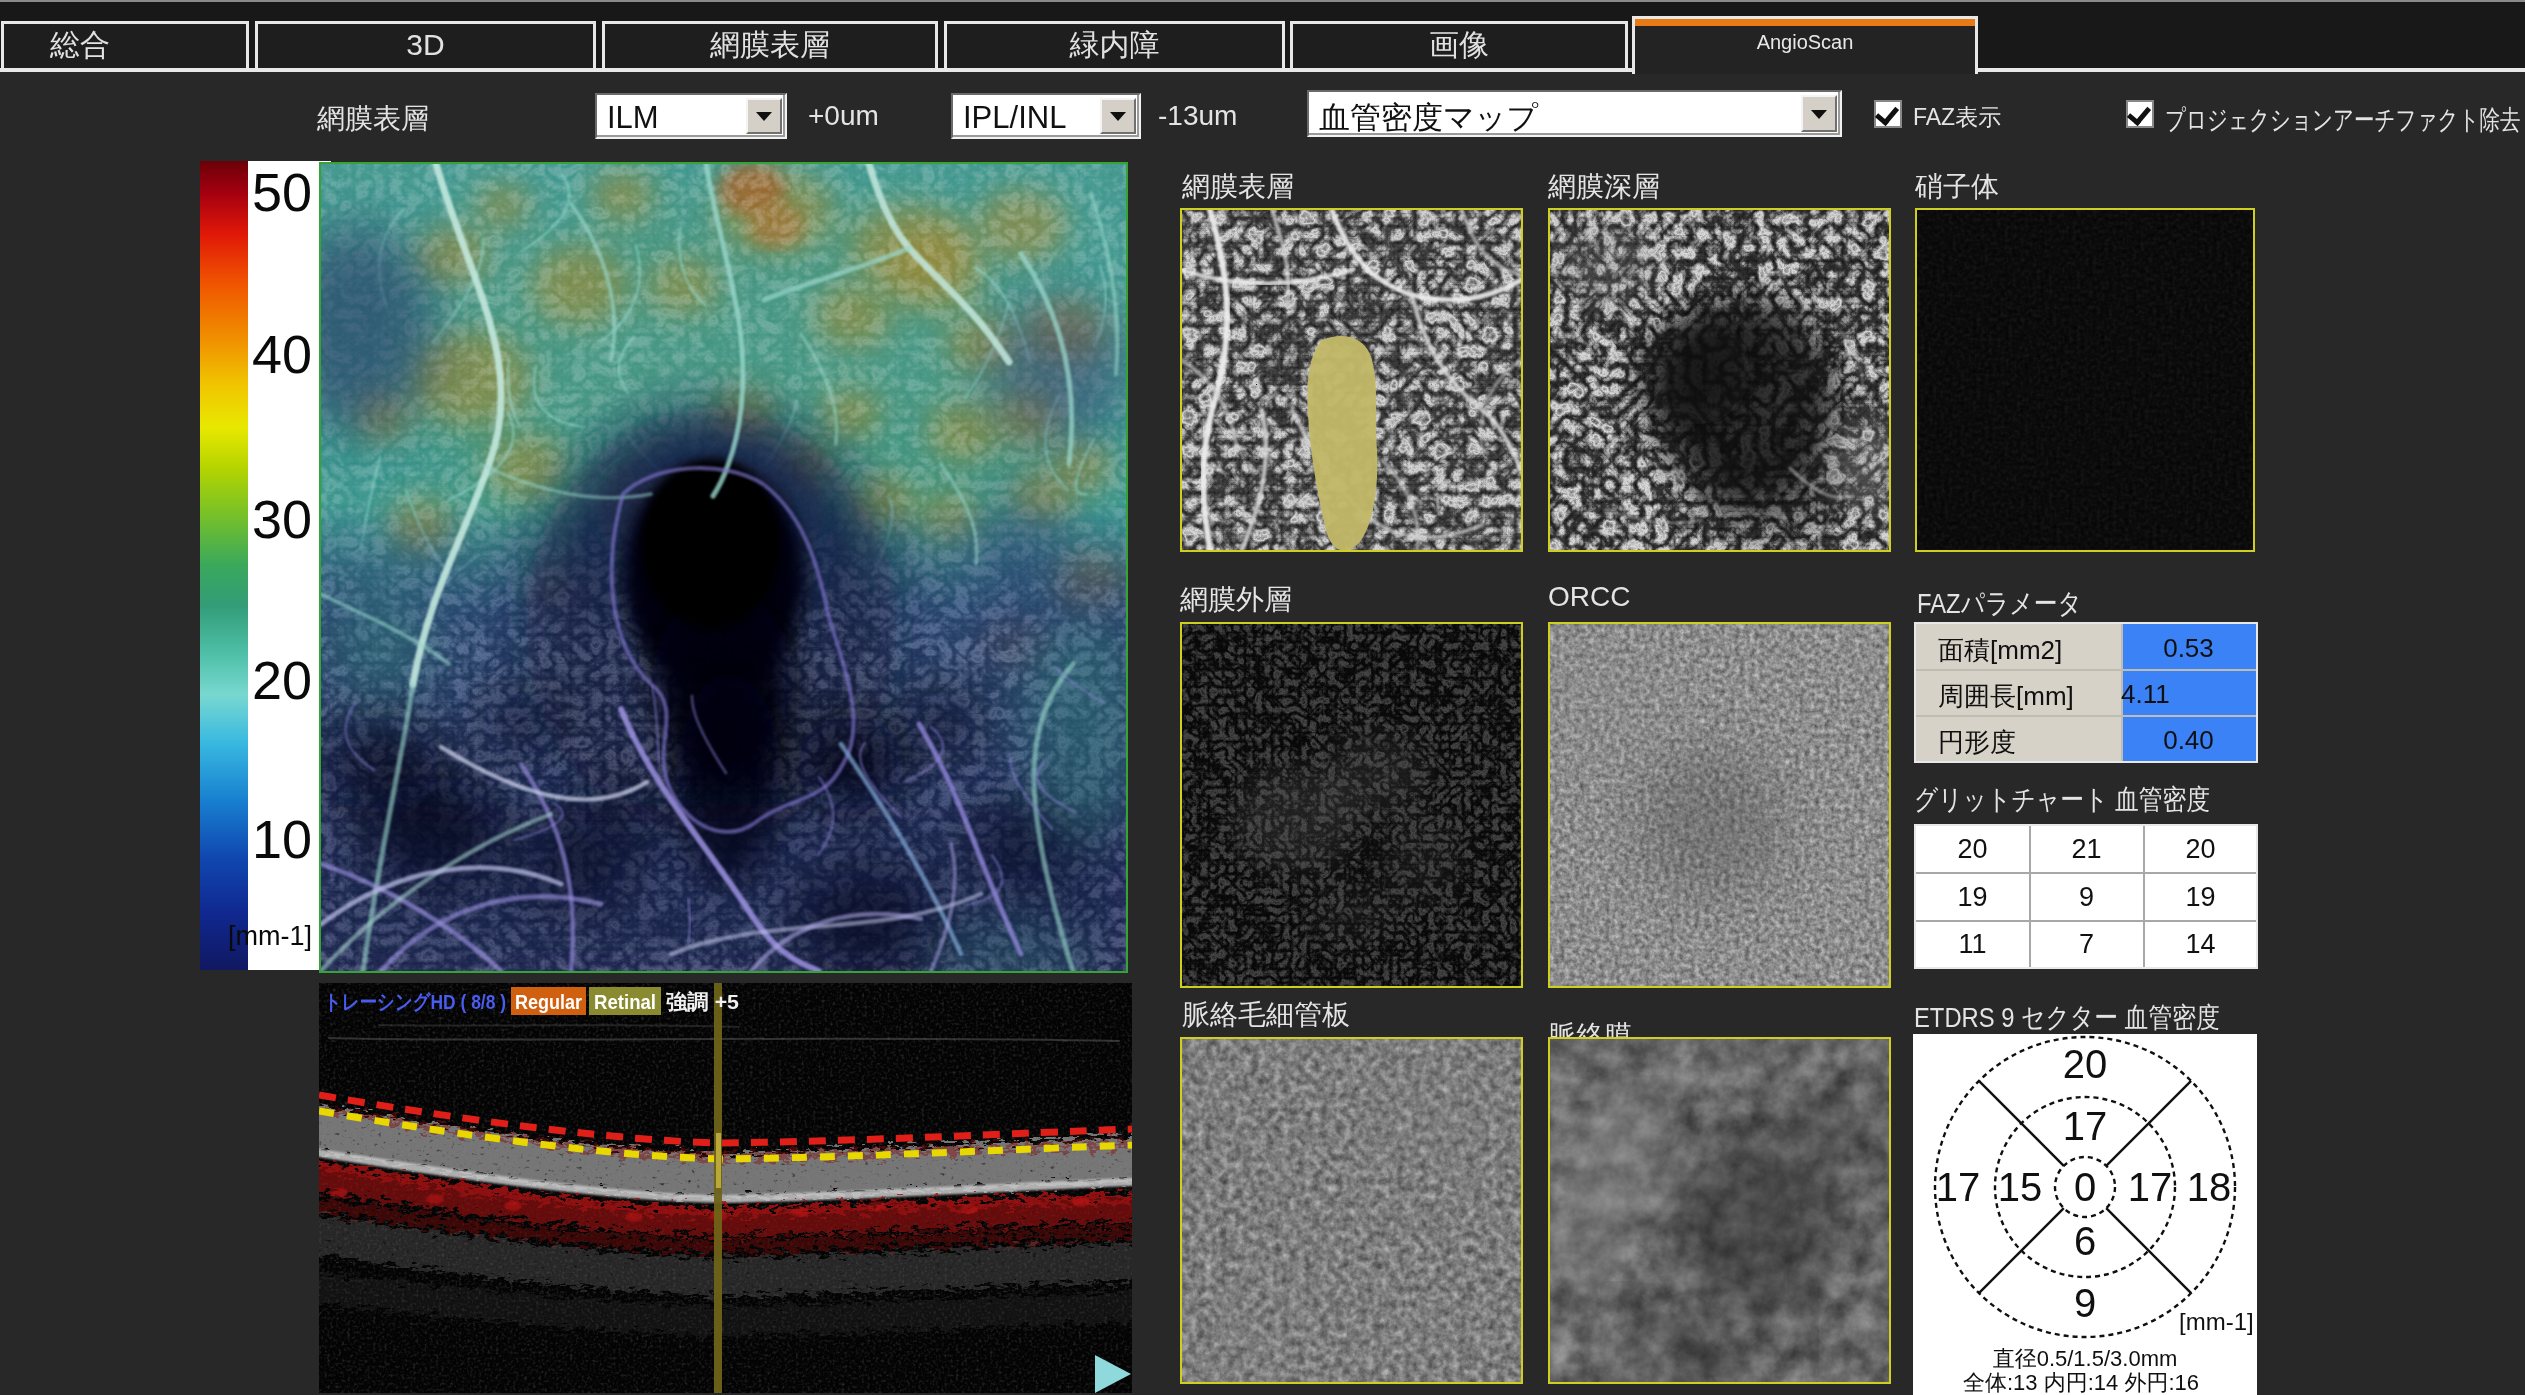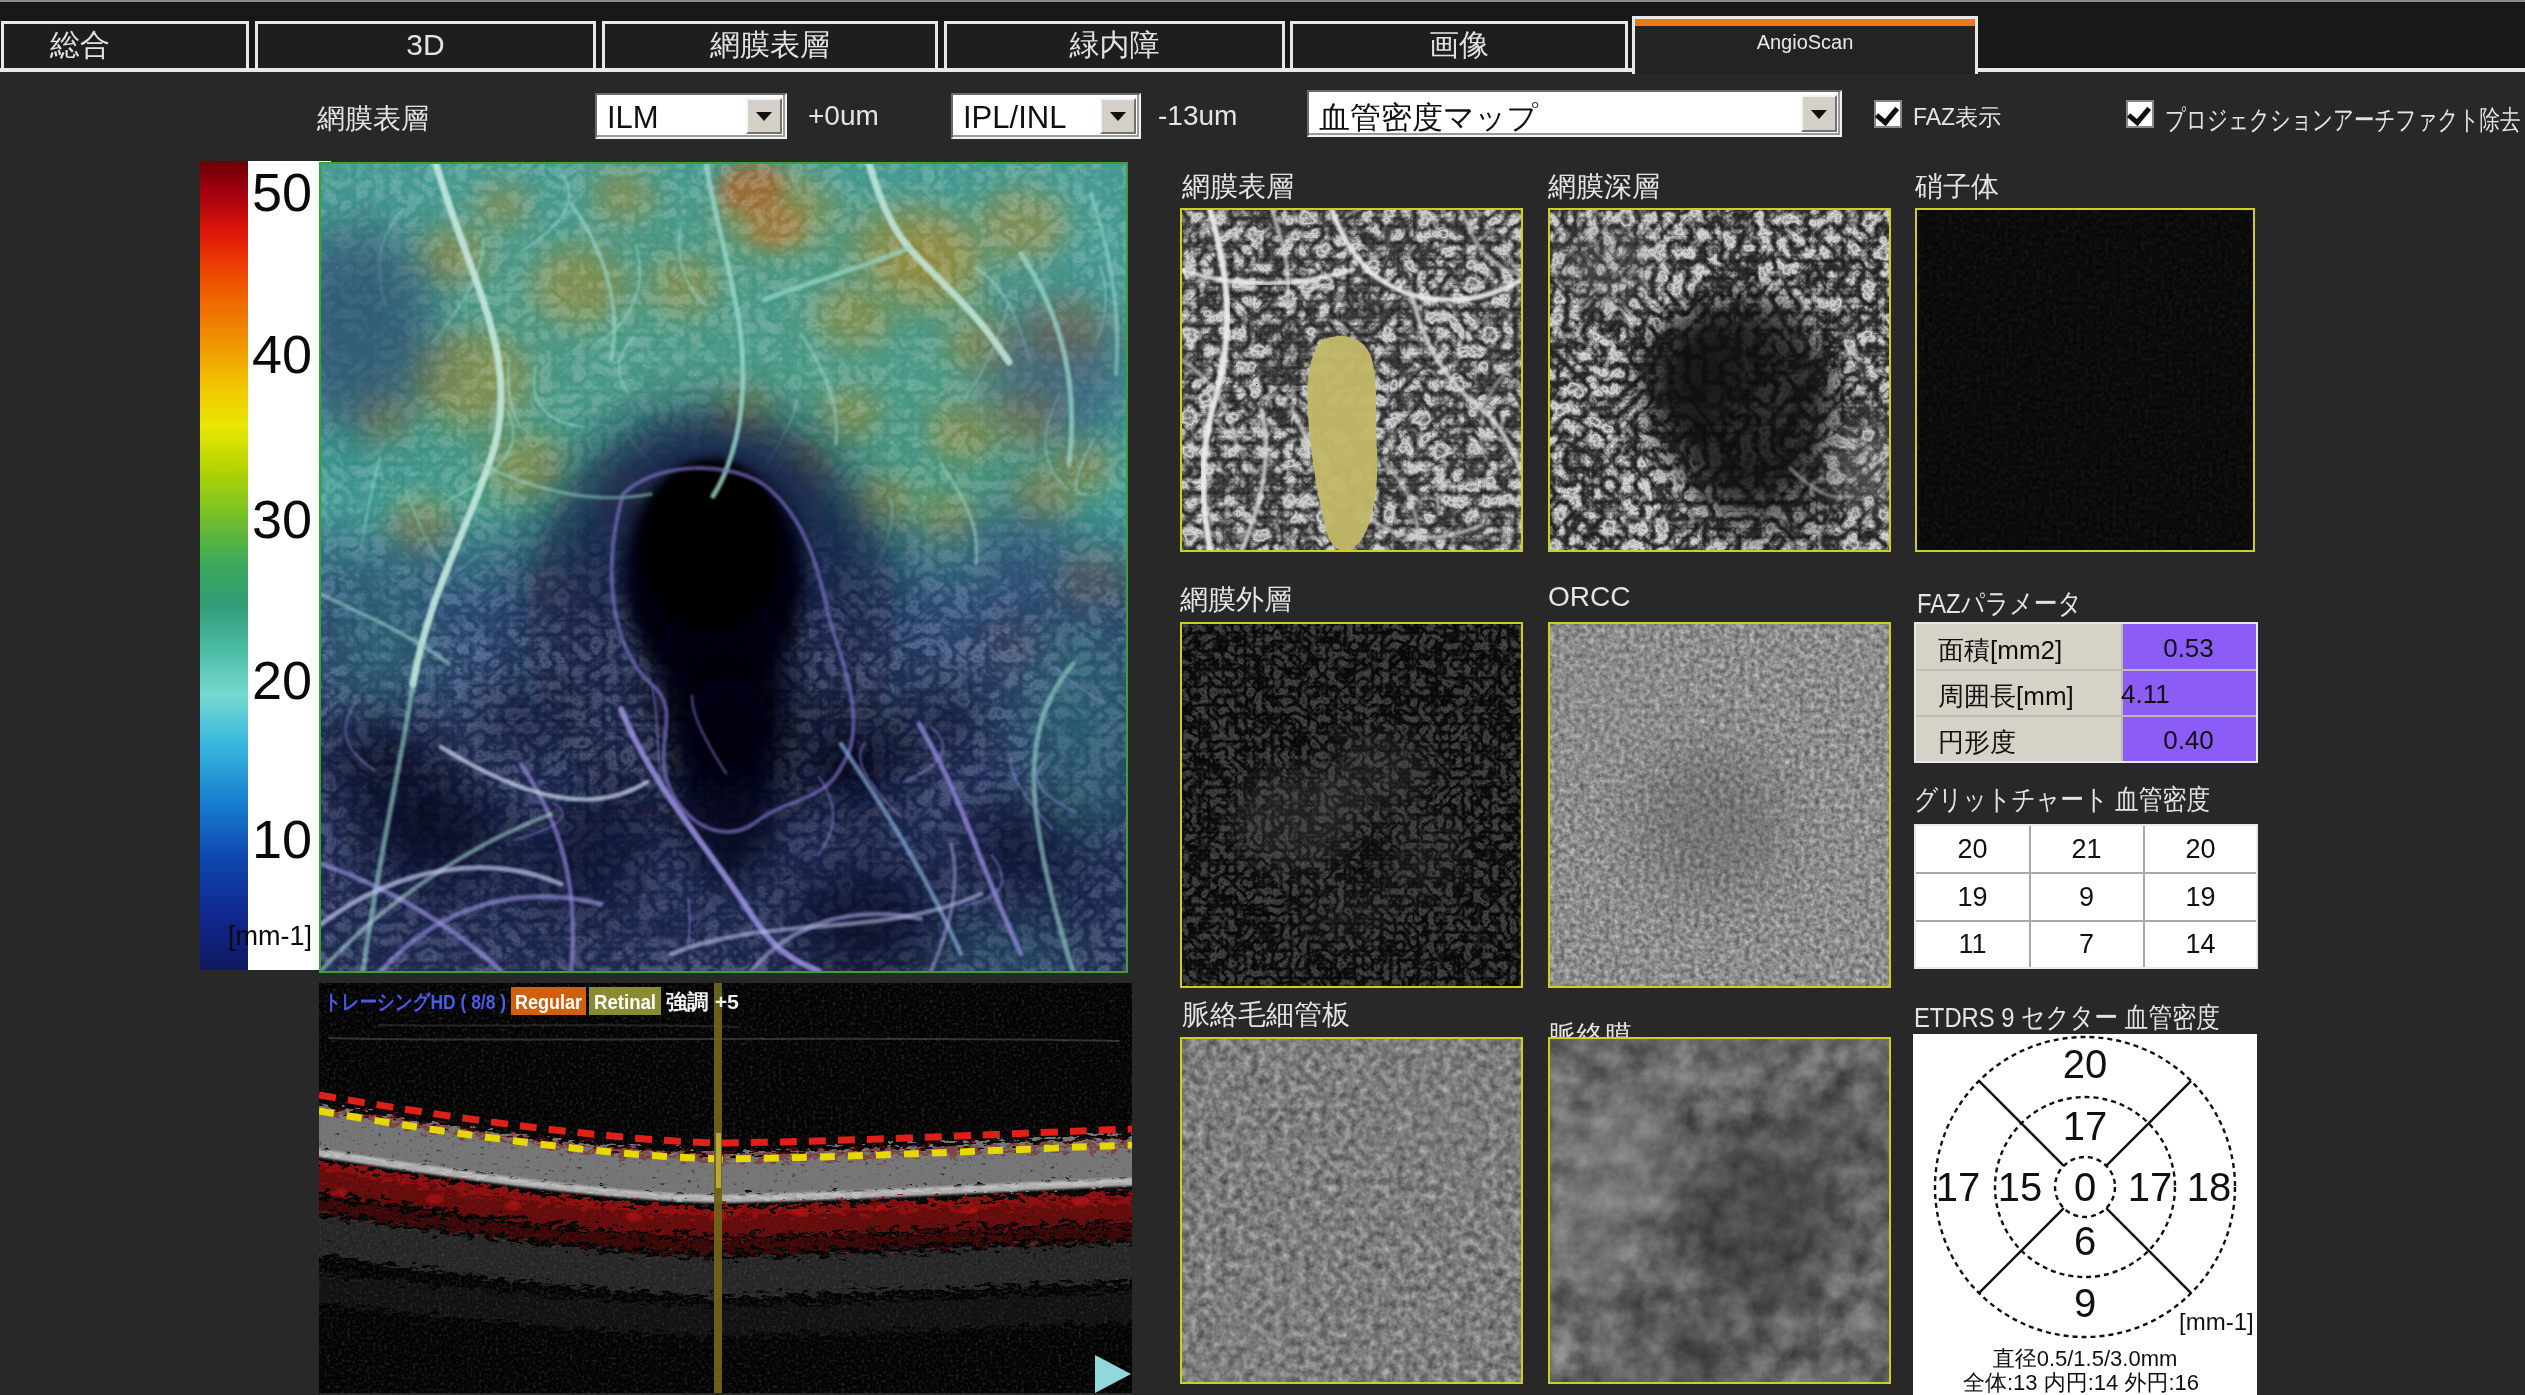--- a/index.html
+++ b/index.html
@@ -453,21 +453,21 @@
 <ellipse cx="40" cy="205" rx="42" ry="52" fill="#868686" opacity="0.32" filter="url(#b15)"></ellipse>
 <ellipse cx="205" cy="185" rx="82" ry="92" fill="#232323" opacity="0.45" filter="url(#b25)"></ellipse>
 <ellipse cx="285" cy="95" rx="52" ry="52" fill="#2c2c2c" opacity="0.3" filter="url(#b25)"></ellipse>
 <ellipse cx="150" cy="320" rx="70" ry="40" fill="#343434" opacity="0.3" filter="url(#b25)"></ellipse>
 <path d="M30,60 C60,40 100,35 140,45" stroke="#989898" stroke-width="5" fill="none" opacity="0.38" stroke-linecap="round" filter="url(#b4)"></path>
 <path d="M60,250 C100,270 140,300 160,330" stroke="#282828" stroke-width="14" fill="none" opacity="0.4" stroke-linecap="round" filter="url(#b8)"></path>
 <path d="M240,240 C260,270 270,300 265,330" stroke="#2d2d2d" stroke-width="12" fill="none" opacity="0.35" stroke-linecap="round" filter="url(#b8)"></path>
     </svg></div>
 
 <div class="lbl" style="left:1917px;top:585px;transform:scaleX(0.85);transform-origin:0 0;">FAZパラメータ</div>
-<div class="abs" style="left:1914px;top:622px;width:344px;height:141px;background:#8b5cf6;border:2px solid #e8e8e8;box-sizing:border-box;">
+<div class="abs" style="left:1914px;top:622px;width:344px;height:141px;background:#3b82f6;border:2px solid #e8e8e8;box-sizing:border-box;">
   <div class="abs" style="left:0;top:0;width:205px;height:137px;background:#d6d2c8;"></div>
   <div class="abs" style="left:0;top:45px;width:340px;height:2px;background:#bfbcb4;"></div>
   <div class="abs" style="left:0;top:91px;width:340px;height:2px;background:#bfbcb4;"></div>
   <div class="abs" style="left:205px;top:0;width:2px;height:137px;background:#bfbcb4;"></div>
   <div class="abs" style="left:22px;top:9px;color:#101010;font-size:26px;">面積[mm2]</div>
   <div class="abs" style="left:22px;top:55px;color:#101010;font-size:26px;">周囲長[mm]</div>
   <div class="abs" style="left:22px;top:101px;color:#101010;font-size:26px;">円形度</div>
   <div class="abs" style="left:205px;top:9px;width:135px;text-align:center;color:#101010;font-size:26px;">0.53</div>
   <div class="abs" style="left:205px;top:55px;width:135px;color:#101010;font-size:26px;">4.11</div>
   <div class="abs" style="left:205px;top:101px;width:135px;text-align:center;color:#101010;font-size:26px;">0.40</div>

